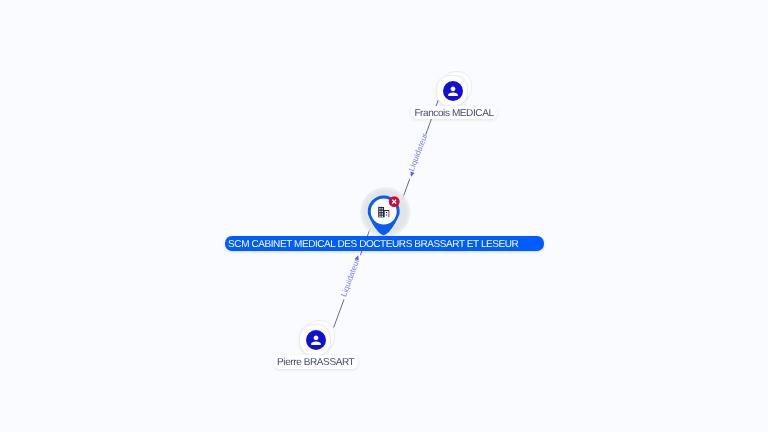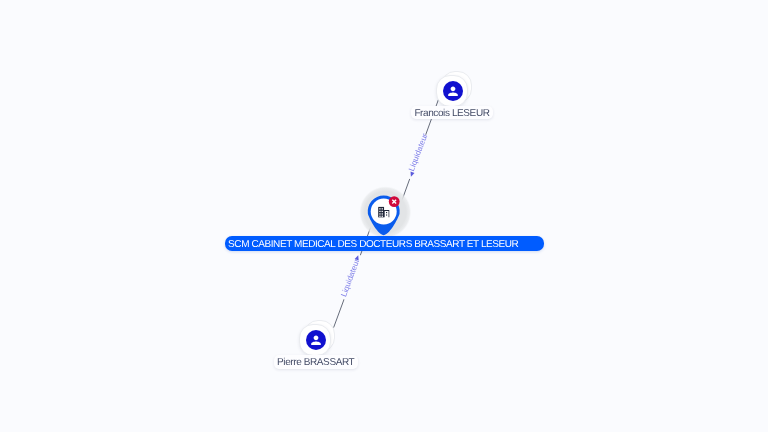--- a/index.html
+++ b/index.html
@@ -84,21 +84,21 @@
   <div class="node">
     <div class="pcard back" style="left:440.8px;top:71.0px;"></div>
     <div class="pcard front" style="left:436.2px;top:74.8px;"></div>
     <div class="pavatar" style="left:442.9px;top:80.9px;">
       <svg width="20" height="20" viewBox="0 0 24 24">
           <g transform="translate(12,12.3) scale(0.72) translate(-12,-12)">
             <path fill="#ffffff" d="M12 12c2.2 0 4-1.8 4-4s-1.8-4-4-4-4 1.8-4 4 1.8 4 4 4zm0 2c-2.7 0-8 1.3-8 4v2h16v-2c0-2.7-5.3-4-8-4z"></path>
           </g>
         </svg>
     </div>
-    <div class="nlabel" style="left:410.9px;top:106.2px;">Francois LESEUR</div>
+    <div class="nlabel" style="left:410.9px;top:106.2px;">Francois MEDICAL</div>
   </div>
 
   <div class="node">
     <div class="pcard back" style="left:303.7px;top:320.1px;"></div>
     <div class="pcard front" style="left:299.2px;top:323.8px;"></div>
     <div class="pavatar" style="left:305.5px;top:329.8px;">
       <svg width="20" height="20" viewBox="0 0 24 24">
           <g transform="translate(12,12.3) scale(0.72) translate(-12,-12)">
             <path fill="#ffffff" d="M12 12c2.2 0 4-1.8 4-4s-1.8-4-4-4-4 1.8-4 4 1.8 4 4 4zm0 2c-2.7 0-8 1.3-8 4v2h16v-2c0-2.7-5.3-4-8-4z"></path>
           </g>

